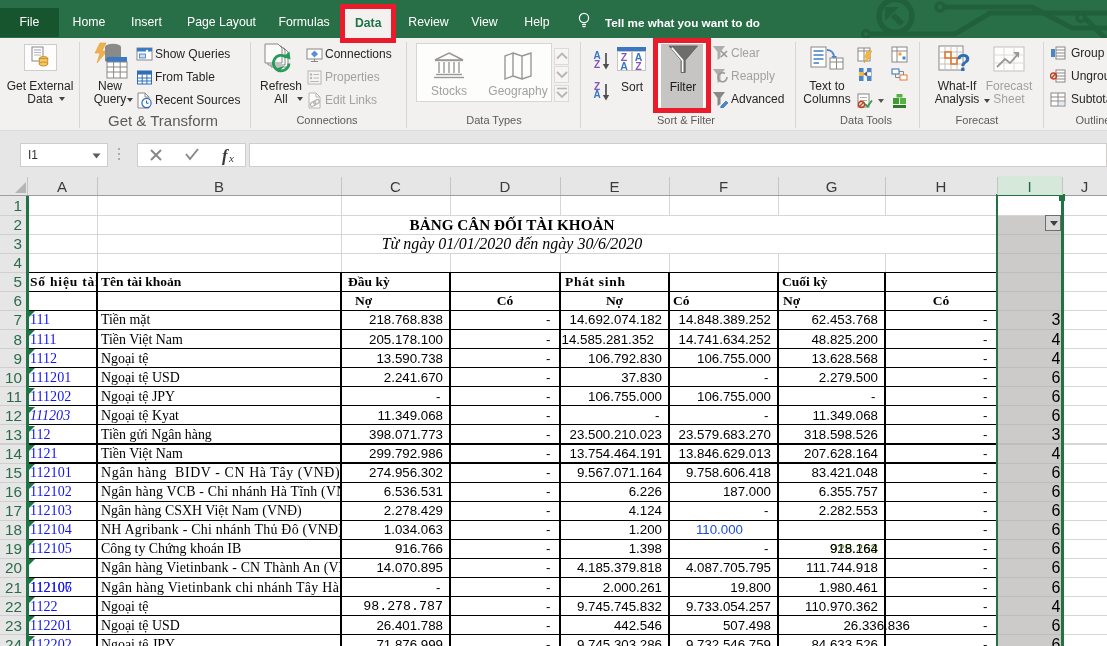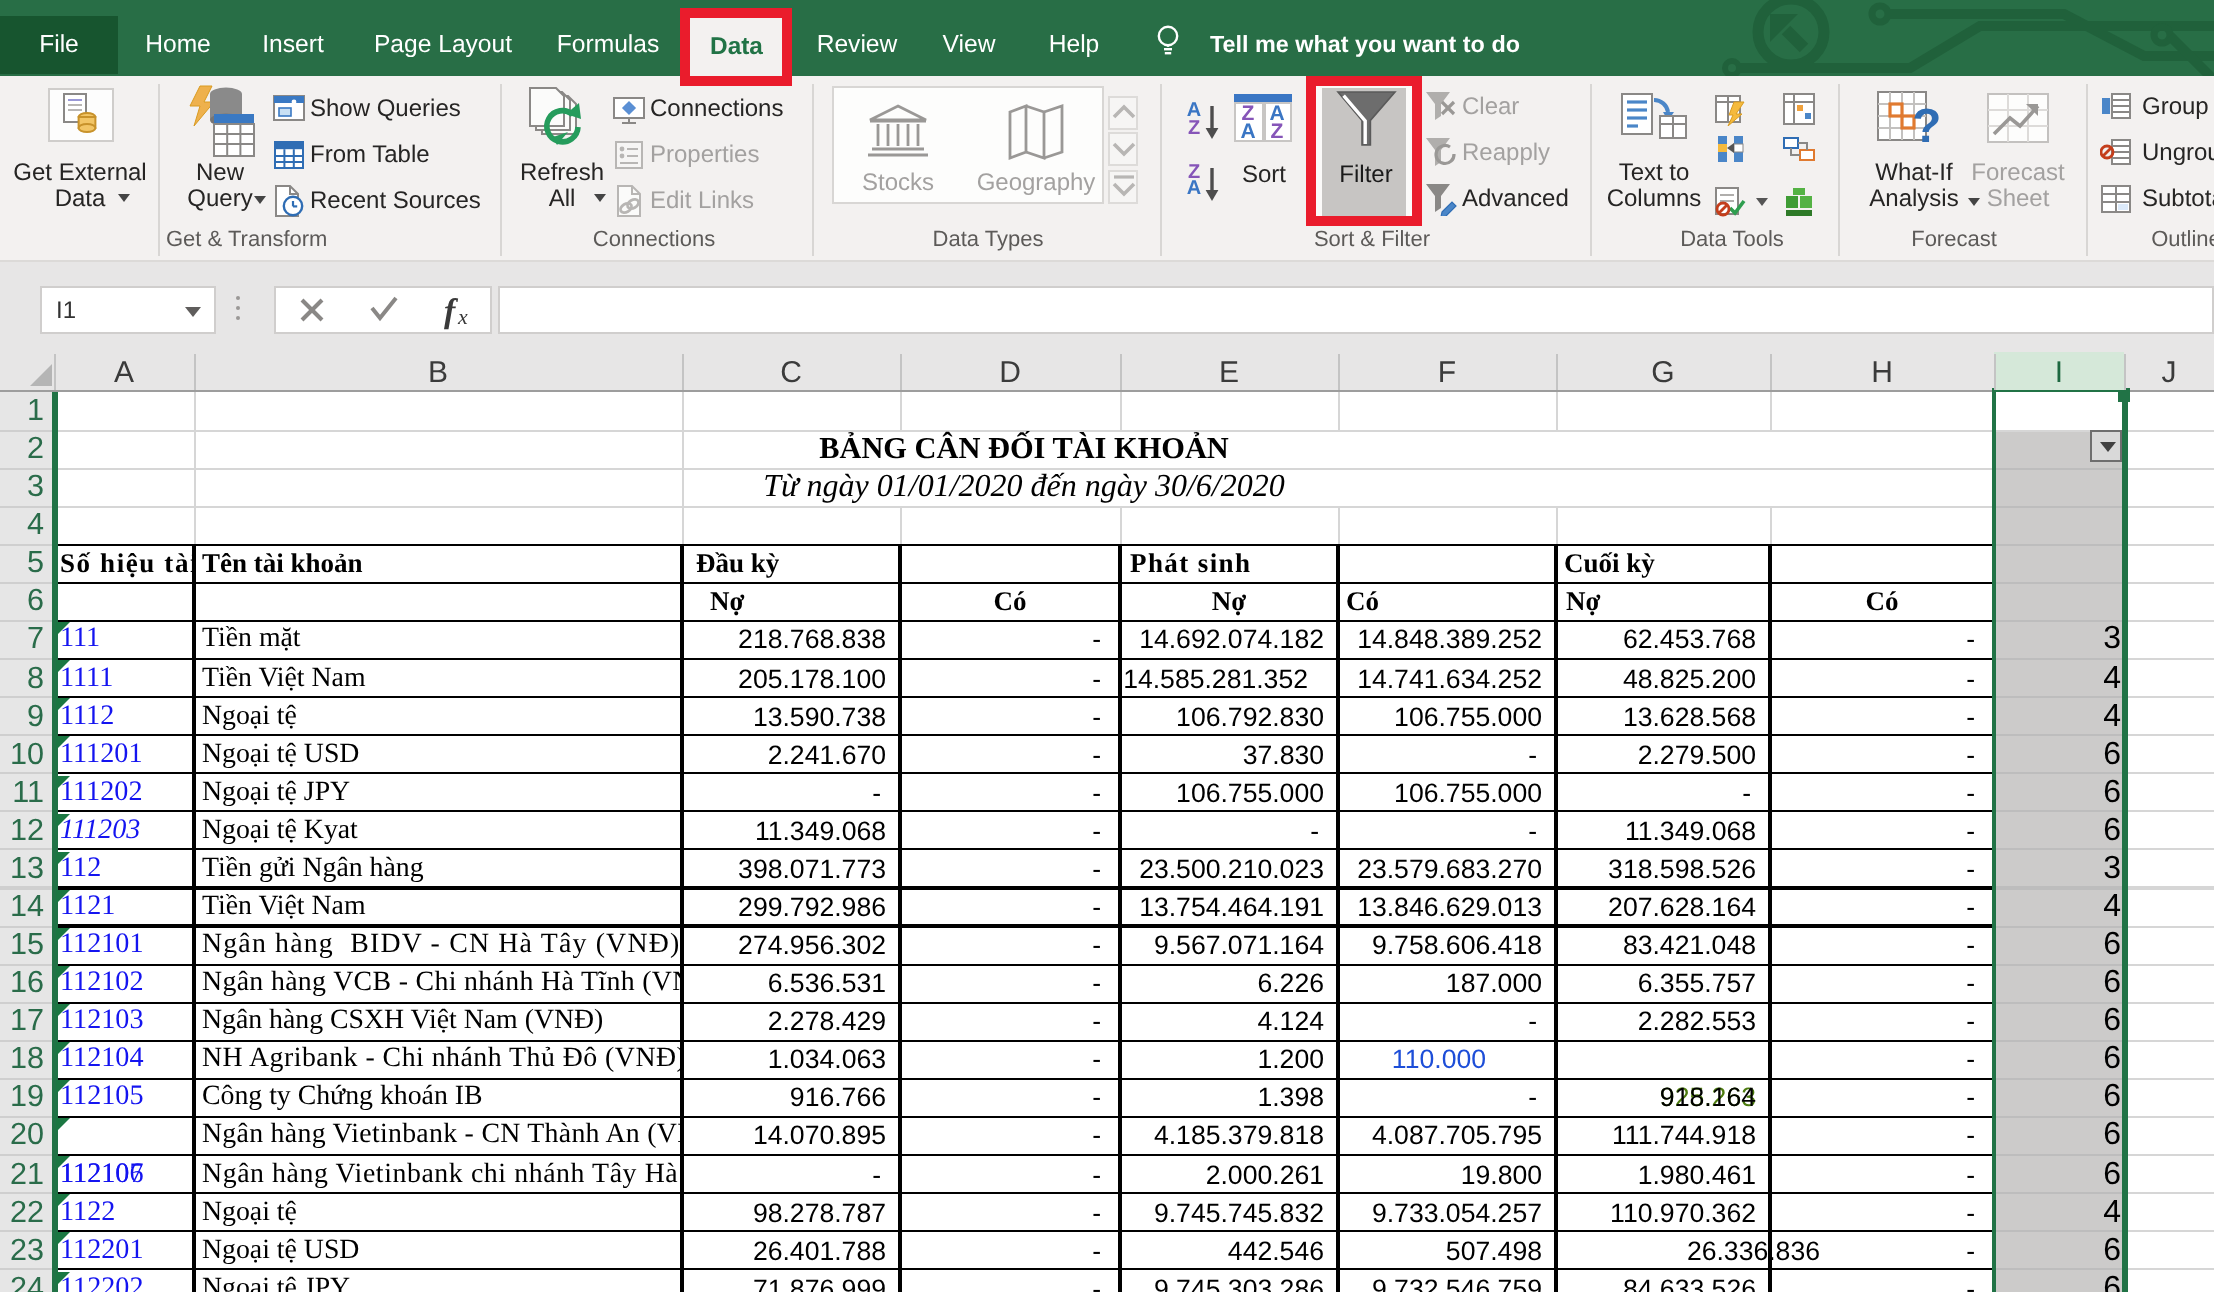--- a/index.html
+++ b/index.html
@@ -41,21 +41,21 @@
 <div style="position:absolute;left:605px;top:9px;width:220px;height:26px;color:#fff;font-family:'Liberation Sans',sans-serif;font-size:11.7px;font-weight:bold;line-height:27px;">Tell me what you want to do</div>
 <div style="position:absolute;left:0px;top:38px;width:1107px;height:92px;background:#f3f1f0;"></div>
 <div style="position:absolute;left:0px;top:130px;width:1107px;height:1px;background:#dcdad8;"></div>
 <div style="position:absolute;left:79px;top:42px;width:1px;height:86px;background:#d8d6d4;"></div>
 <div style="position:absolute;left:250px;top:42px;width:1px;height:86px;background:#d8d6d4;"></div>
 <div style="position:absolute;left:406px;top:42px;width:1px;height:86px;background:#d8d6d4;"></div>
 <div style="position:absolute;left:580px;top:42px;width:1px;height:86px;background:#d8d6d4;"></div>
 <div style="position:absolute;left:795px;top:42px;width:1px;height:86px;background:#d8d6d4;"></div>
 <div style="position:absolute;left:919px;top:42px;width:1px;height:86px;background:#d8d6d4;"></div>
 <div style="position:absolute;left:1043px;top:42px;width:1px;height:86px;background:#d8d6d4;"></div>
-<div style="position:absolute;left:83px;top:114px;width:160px;height:13px;color:#5c5a58;font-family:'Liberation Sans',sans-serif;font-size:11px;line-height:13px;">Get &amp; Transform</div>
+<div style="position:absolute;left:83px;top:114px;width:160px;height:13px;color:#5c5a58;font-family:'Liberation Sans',sans-serif;font-size:15px;text-align:center;line-height:13px;">Get &amp; Transform</div>
 <div style="position:absolute;left:247px;top:114px;width:160px;height:13px;color:#5c5a58;font-family:'Liberation Sans',sans-serif;font-size:11px;text-align:center;line-height:13px;">Connections</div>
 <div style="position:absolute;left:414px;top:114px;width:160px;height:13px;color:#5c5a58;font-family:'Liberation Sans',sans-serif;font-size:11px;text-align:center;line-height:13px;">Data Types</div>
 <div style="position:absolute;left:606px;top:114px;width:160px;height:13px;color:#5c5a58;font-family:'Liberation Sans',sans-serif;font-size:11px;text-align:center;line-height:13px;">Sort &amp; Filter</div>
 <div style="position:absolute;left:786px;top:114px;width:160px;height:13px;color:#5c5a58;font-family:'Liberation Sans',sans-serif;font-size:11px;text-align:center;line-height:13px;">Data Tools</div>
 <div style="position:absolute;left:897px;top:114px;width:160px;height:13px;color:#5c5a58;font-family:'Liberation Sans',sans-serif;font-size:11px;text-align:center;line-height:13px;">Forecast</div>
 <div style="position:absolute;left:1013px;top:114px;width:160px;height:13px;color:#5c5a58;font-family:'Liberation Sans',sans-serif;font-size:11px;text-align:center;line-height:13px;">Outline</div>
 <div style="position:absolute;left:23.5px;top:43.5px;width:33px;height:27px;background:#fdfdfd;border:1px solid #cfcdcb;box-sizing:border-box;"></div>
 <svg width="22" height="22" viewBox="0 0 22 22" style="position:absolute;left:29px;top:46px">
 <rect x="3" y="1" width="11" height="14" fill="#fff" stroke="#8a8886"></rect>
 <line x1="5" y1="4" x2="12" y2="4" stroke="#9a98d6"></line>
@@ -650,21 +650,21 @@
 <div style="position:absolute;left:343px;top:577.5px;width:97.5px;height:19px;font-family:'Liberation Sans',sans-serif;font-size:13.3px;color:#000;text-align:right;line-height:19.4px;white-space:nowrap;overflow:hidden;">-</div>
 <div style="position:absolute;left:452px;top:577.5px;width:98.5px;height:19px;font-family:'Liberation Sans',sans-serif;font-size:13.3px;color:#000;text-align:right;line-height:19.4px;white-space:nowrap;overflow:hidden;">-</div>
 <div style="position:absolute;left:562px;top:577.5px;width:100px;height:19px;font-family:'Liberation Sans',sans-serif;font-size:13.3px;color:#000;text-align:right;line-height:19.4px;white-space:nowrap;overflow:hidden;">2.000.261</div>
 <div style="position:absolute;left:671px;top:577.5px;width:100px;height:19px;font-family:'Liberation Sans',sans-serif;font-size:13.3px;color:#000;text-align:right;line-height:19.4px;white-space:nowrap;overflow:hidden;">19.800</div>
 <div style="position:absolute;left:780px;top:577.5px;width:98px;height:19px;font-family:'Liberation Sans',sans-serif;font-size:13.3px;color:#000;text-align:right;line-height:19.4px;white-space:nowrap;overflow:hidden;">1.980.461</div>
 <div style="position:absolute;left:887px;top:577.5px;width:100.5px;height:19px;font-family:'Liberation Sans',sans-serif;font-size:13.3px;color:#000;text-align:right;line-height:19.4px;white-space:nowrap;overflow:hidden;">-</div>
 <div style="position:absolute;left:1000px;top:577.5px;width:60.5px;height:19px;font-family:'Liberation Sans',sans-serif;font-size:16px;color:#000;text-align:right;line-height:19.4px;">6</div>
 <div style="position:absolute;left:27.5px;top:597.375px;width:0px;height:0px;border-top:7.6px solid #1b7742;border-right:7.6px solid transparent;"></div>
 <div style="position:absolute;left:30px;top:596.575px;width:66px;height:19px;font-family:'Liberation Serif',serif;font-size:14.1px;font-weight:normal;color:#1414f0;text-align:left;line-height:19px;white-space:nowrap;overflow:hidden;">1122</div>
 <div style="position:absolute;left:101px;top:596.575px;width:239.5px;height:19px;font-family:'Liberation Serif',serif;font-size:13.9px;font-weight:normal;color:#000;text-align:left;line-height:19px;white-space:nowrap;overflow:hidden;">Ngoại tệ</div>
-<div style="position:absolute;left:343px;top:596.575px;width:100px;height:19px;font-family:Liberation Sans, sans-serif;font-size:13.3px;color:#000;text-align:right;line-height:19.4px;white-space:nowrap;overflow:hidden;">98.278.787</div>
+<div style="position:absolute;left:343px;top:596.575px;width:100px;height:19px;font-family:Liberation Mono, monospace;font-size:13.3px;color:#000;text-align:right;line-height:19.4px;white-space:nowrap;overflow:hidden;">98.278.787</div>
 <div style="position:absolute;left:452px;top:596.575px;width:98.5px;height:19px;font-family:'Liberation Sans',sans-serif;font-size:13.3px;color:#000;text-align:right;line-height:19.4px;white-space:nowrap;overflow:hidden;">-</div>
 <div style="position:absolute;left:562px;top:596.575px;width:100px;height:19px;font-family:'Liberation Sans',sans-serif;font-size:13.3px;color:#000;text-align:right;line-height:19.4px;white-space:nowrap;overflow:hidden;">9.745.745.832</div>
 <div style="position:absolute;left:671px;top:596.575px;width:100px;height:19px;font-family:'Liberation Sans',sans-serif;font-size:13.3px;color:#000;text-align:right;line-height:19.4px;white-space:nowrap;overflow:hidden;">9.733.054.257</div>
 <div style="position:absolute;left:780px;top:596.575px;width:98px;height:19px;font-family:'Liberation Sans',sans-serif;font-size:13.3px;color:#000;text-align:right;line-height:19.4px;white-space:nowrap;overflow:hidden;">110.970.362</div>
 <div style="position:absolute;left:887px;top:596.575px;width:100.5px;height:19px;font-family:'Liberation Sans',sans-serif;font-size:13.3px;color:#000;text-align:right;line-height:19.4px;white-space:nowrap;overflow:hidden;">-</div>
 <div style="position:absolute;left:1000px;top:596.575px;width:60.5px;height:19px;font-family:'Liberation Sans',sans-serif;font-size:16px;color:#000;text-align:right;line-height:19.4px;">4</div>
 <div style="position:absolute;left:27.5px;top:616.4499999999999px;width:0px;height:0px;border-top:7.6px solid #1b7742;border-right:7.6px solid transparent;"></div>
 <div style="position:absolute;left:30px;top:615.65px;width:66px;height:19px;font-family:'Liberation Serif',serif;font-size:14.1px;font-weight:normal;color:#1414f0;text-align:left;line-height:19px;white-space:nowrap;overflow:hidden;">112201</div>
 <div style="position:absolute;left:101px;top:615.65px;width:239.5px;height:19px;font-family:'Liberation Serif',serif;font-size:13.9px;font-weight:normal;color:#000;text-align:left;line-height:19px;white-space:nowrap;overflow:hidden;">Ngoại tệ USD</div>
 <div style="position:absolute;left:343px;top:615.65px;width:100px;height:19px;font-family:'Liberation Sans',sans-serif;font-size:13.3px;color:#000;text-align:right;line-height:19.4px;white-space:nowrap;overflow:hidden;">26.401.788</div>

